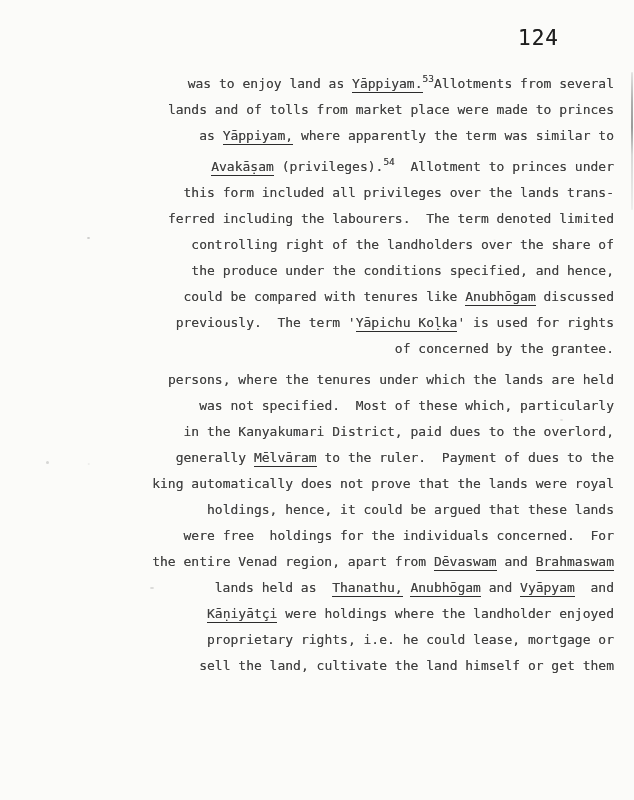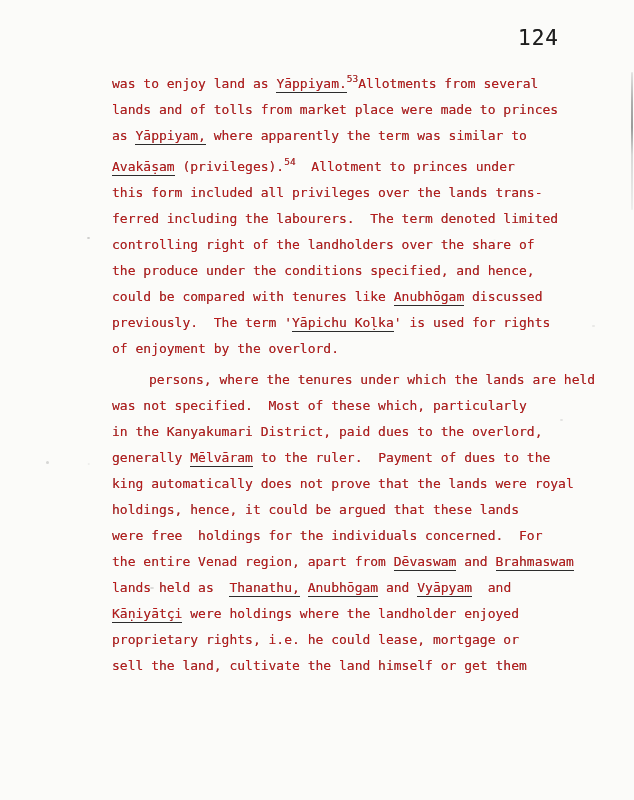--- a/index.html
+++ b/index.html
@@ -25,27 +25,28 @@
     position: absolute;
     left: 518px;
     top: 26px;
     font-size: 21px;
     letter-spacing: 1px;
     color: #1e1e1e;
     text-shadow: 0 0 0.6px rgba(30,30,30,0.65);
   }
   .body-text {
     position: absolute;
-    left: 112px;
+    left: 128px;
     top: 66px;
     width: 486px;
     font-size: 13px;
     line-height: 26px;
-    color: #b91c1c;
+    color: #404040;
     text-shadow: 0 0 0.5px rgba(40,40,40,0.55);
+    text-align: right;
   }
   .para { margin: 0; }
   .para + .para { margin-top: 5px; }
   .para.indent .line:first-child { text-indent: 37px; }
   .line { white-space: pre; }
   .line span { white-space: pre; }
   .u {
     border-bottom: 1px solid #2c2c2c;
     padding-bottom: 1px;
   }
@@ -89,21 +90,21 @@
         <div class="line"><span>was to enjoy land as </span><span class="u">Yāppiyam.</span><span class="sup">53</span><span>Allotments from several</span></div>
         <div class="line"><span>lands and of tolls from market place were made to princes</span></div>
         <div class="line"><span>as </span><span class="u">Yāppiyam,</span><span> where apparently the term was similar to</span></div>
         <div class="line"><span class="u">Avakāṣam</span><span> (privileges).</span><span class="sup">54</span><span>  Allotment to princes under</span></div>
         <div class="line"><span>this form included all privileges over the lands trans-</span></div>
         <div class="line"><span>ferred including the labourers.  The term denoted limited</span></div>
         <div class="line"><span>controlling right of the landholders over the share of</span></div>
         <div class="line"><span>the produce under the conditions specified, and hence,</span></div>
         <div class="line"><span>could be compared with tenures like </span><span class="u">Anubhōgam</span><span> discussed</span></div>
         <div class="line"><span>previously.  The term '</span><span class="u">Yāpichu Koḷka</span><span>' is used for rights</span></div>
-        <div class="line"><span>of enjoyment by the overlord.</span></div>
+        <div class="line"><span>of concerned by the grantee.</span></div>
       </div>
     <div class="para indent">
         <div class="line"><span>persons, where the tenures under which the lands are held</span></div>
         <div class="line"><span>was not specified.  Most of these which, particularly</span></div>
         <div class="line"><span>in the Kanyakumari District, paid dues to the overlord,</span></div>
         <div class="line"><span>generally </span><span class="u">Mēlvāram</span><span> to the ruler.  Payment of dues to the</span></div>
         <div class="line"><span>king automatically does not prove that the lands were royal</span></div>
         <div class="line"><span>holdings, hence, it could be argued that these lands</span></div>
         <div class="line"><span>were free  holdings for the individuals concerned.  For</span></div>
         <div class="line"><span>the entire Venad region, apart from </span><span class="u">Dēvaswam</span><span> and </span><span class="u">Brahmaswam</span></div>

